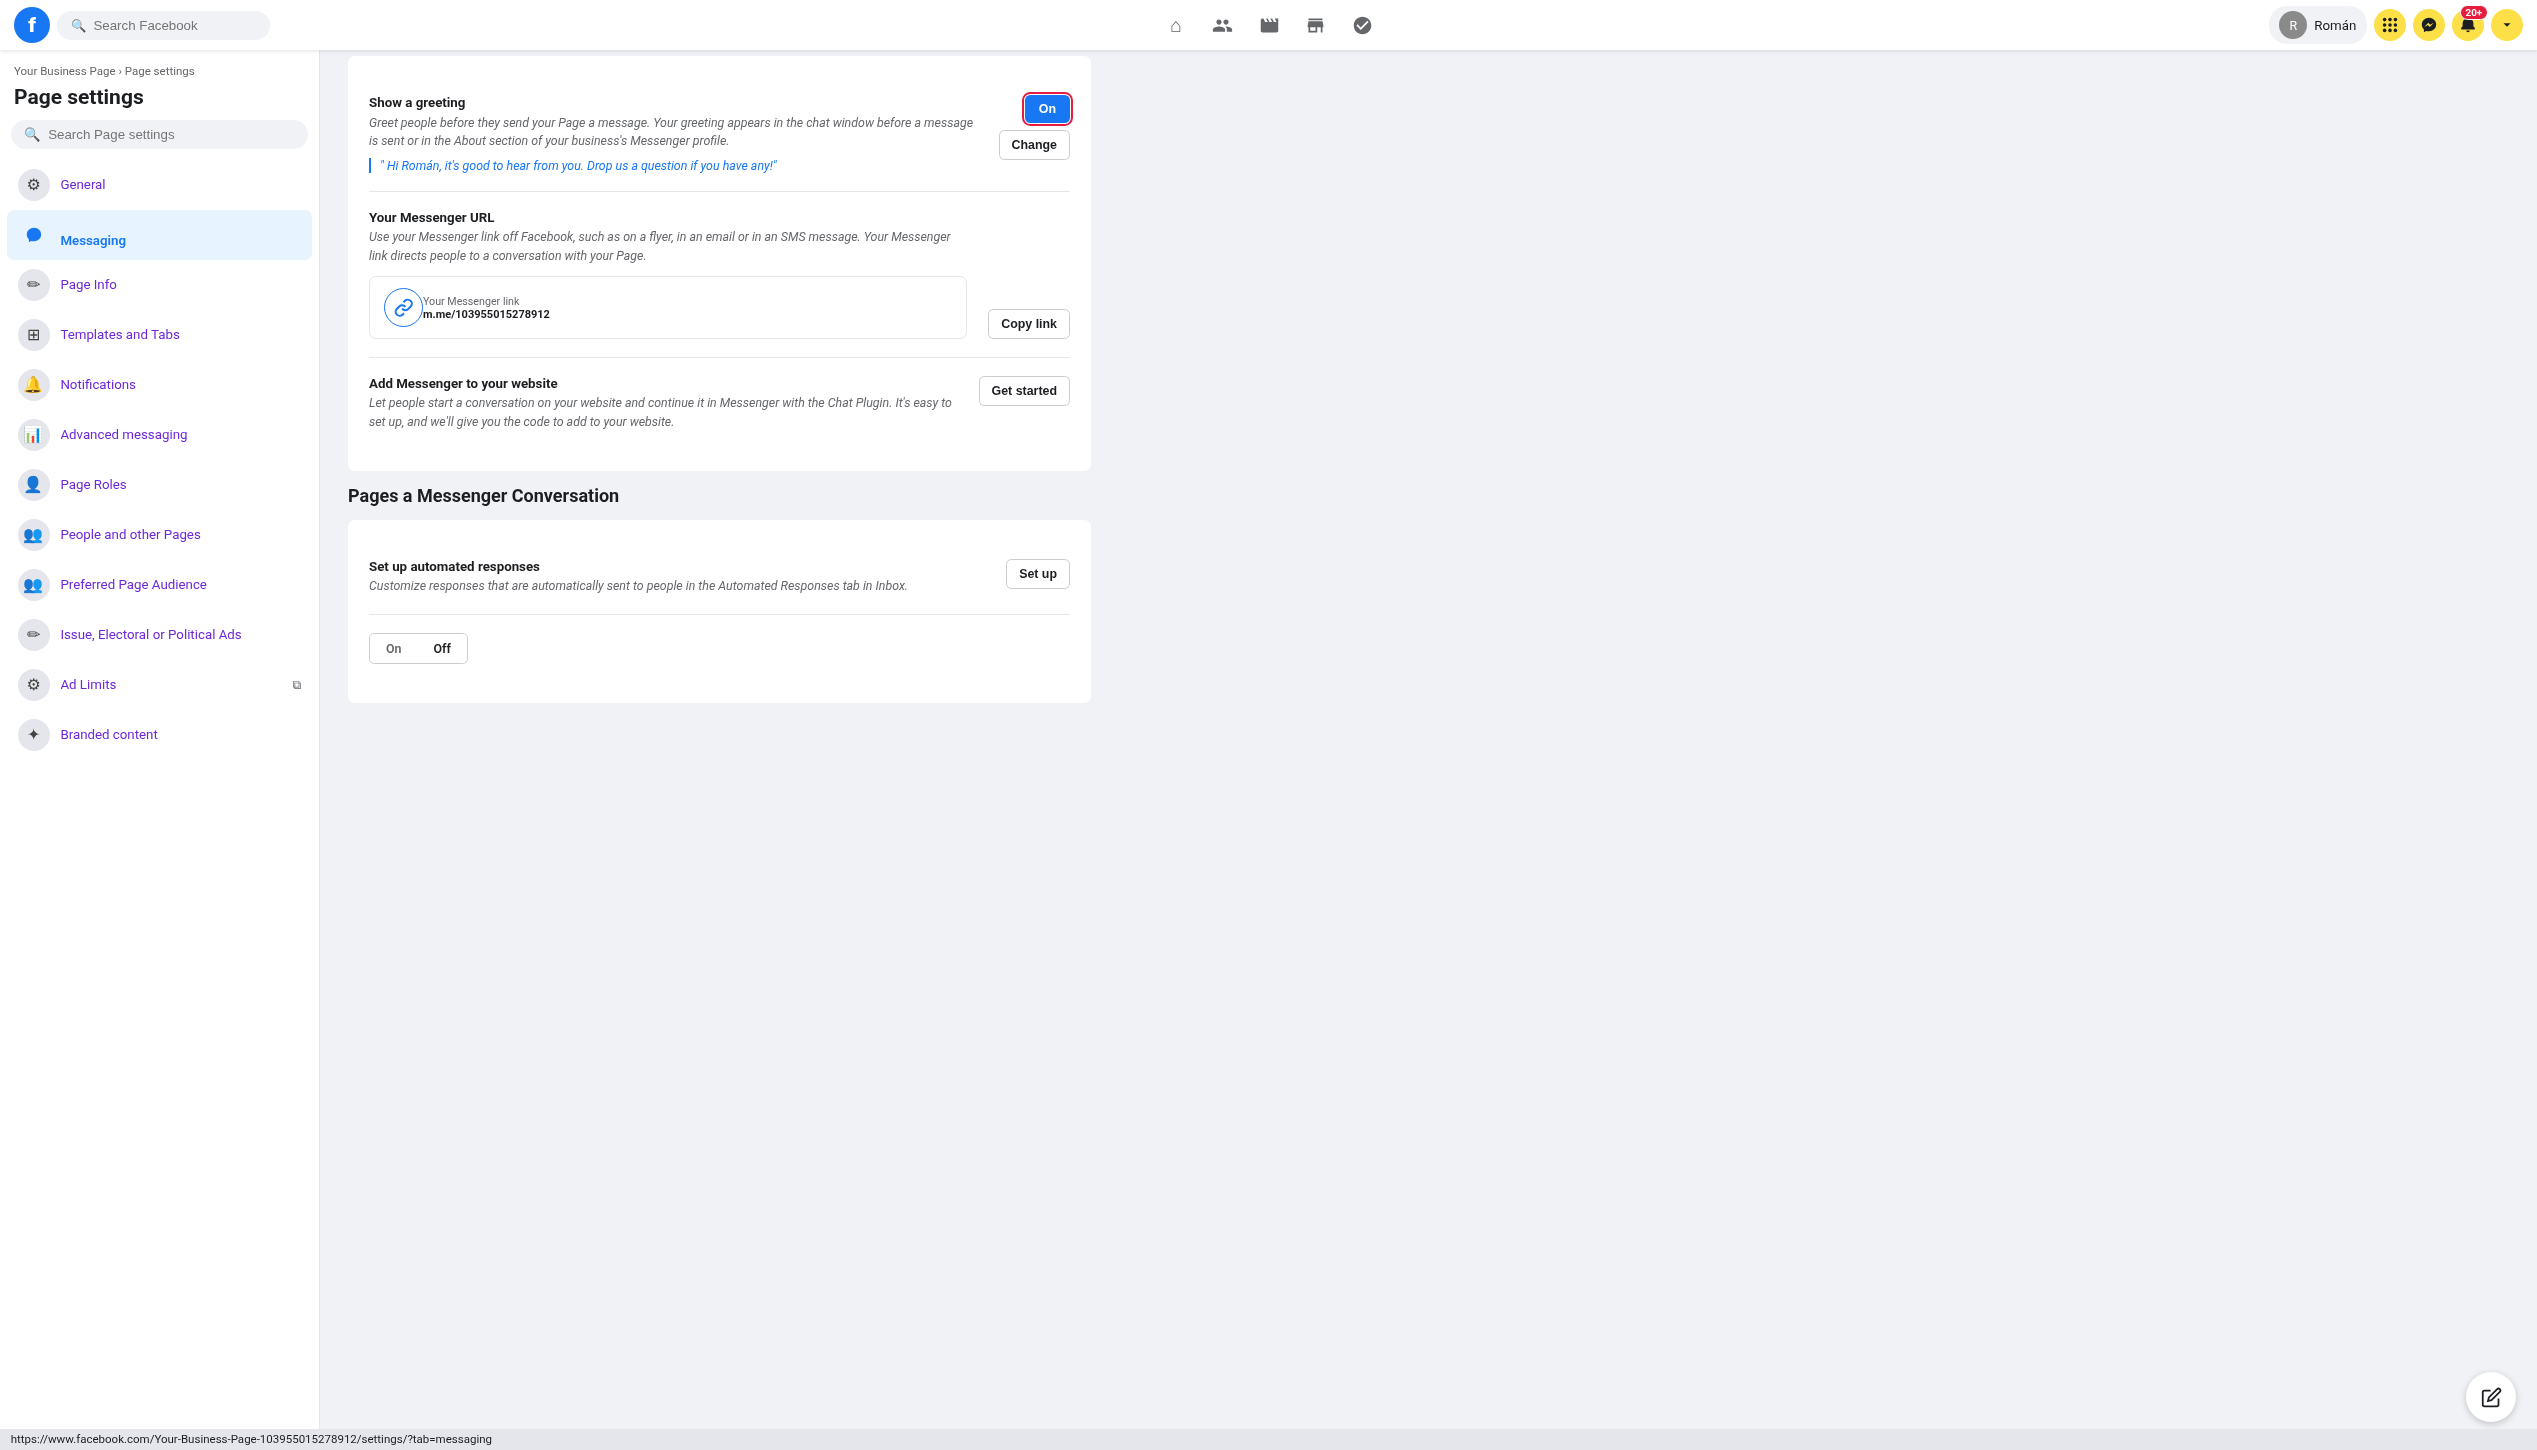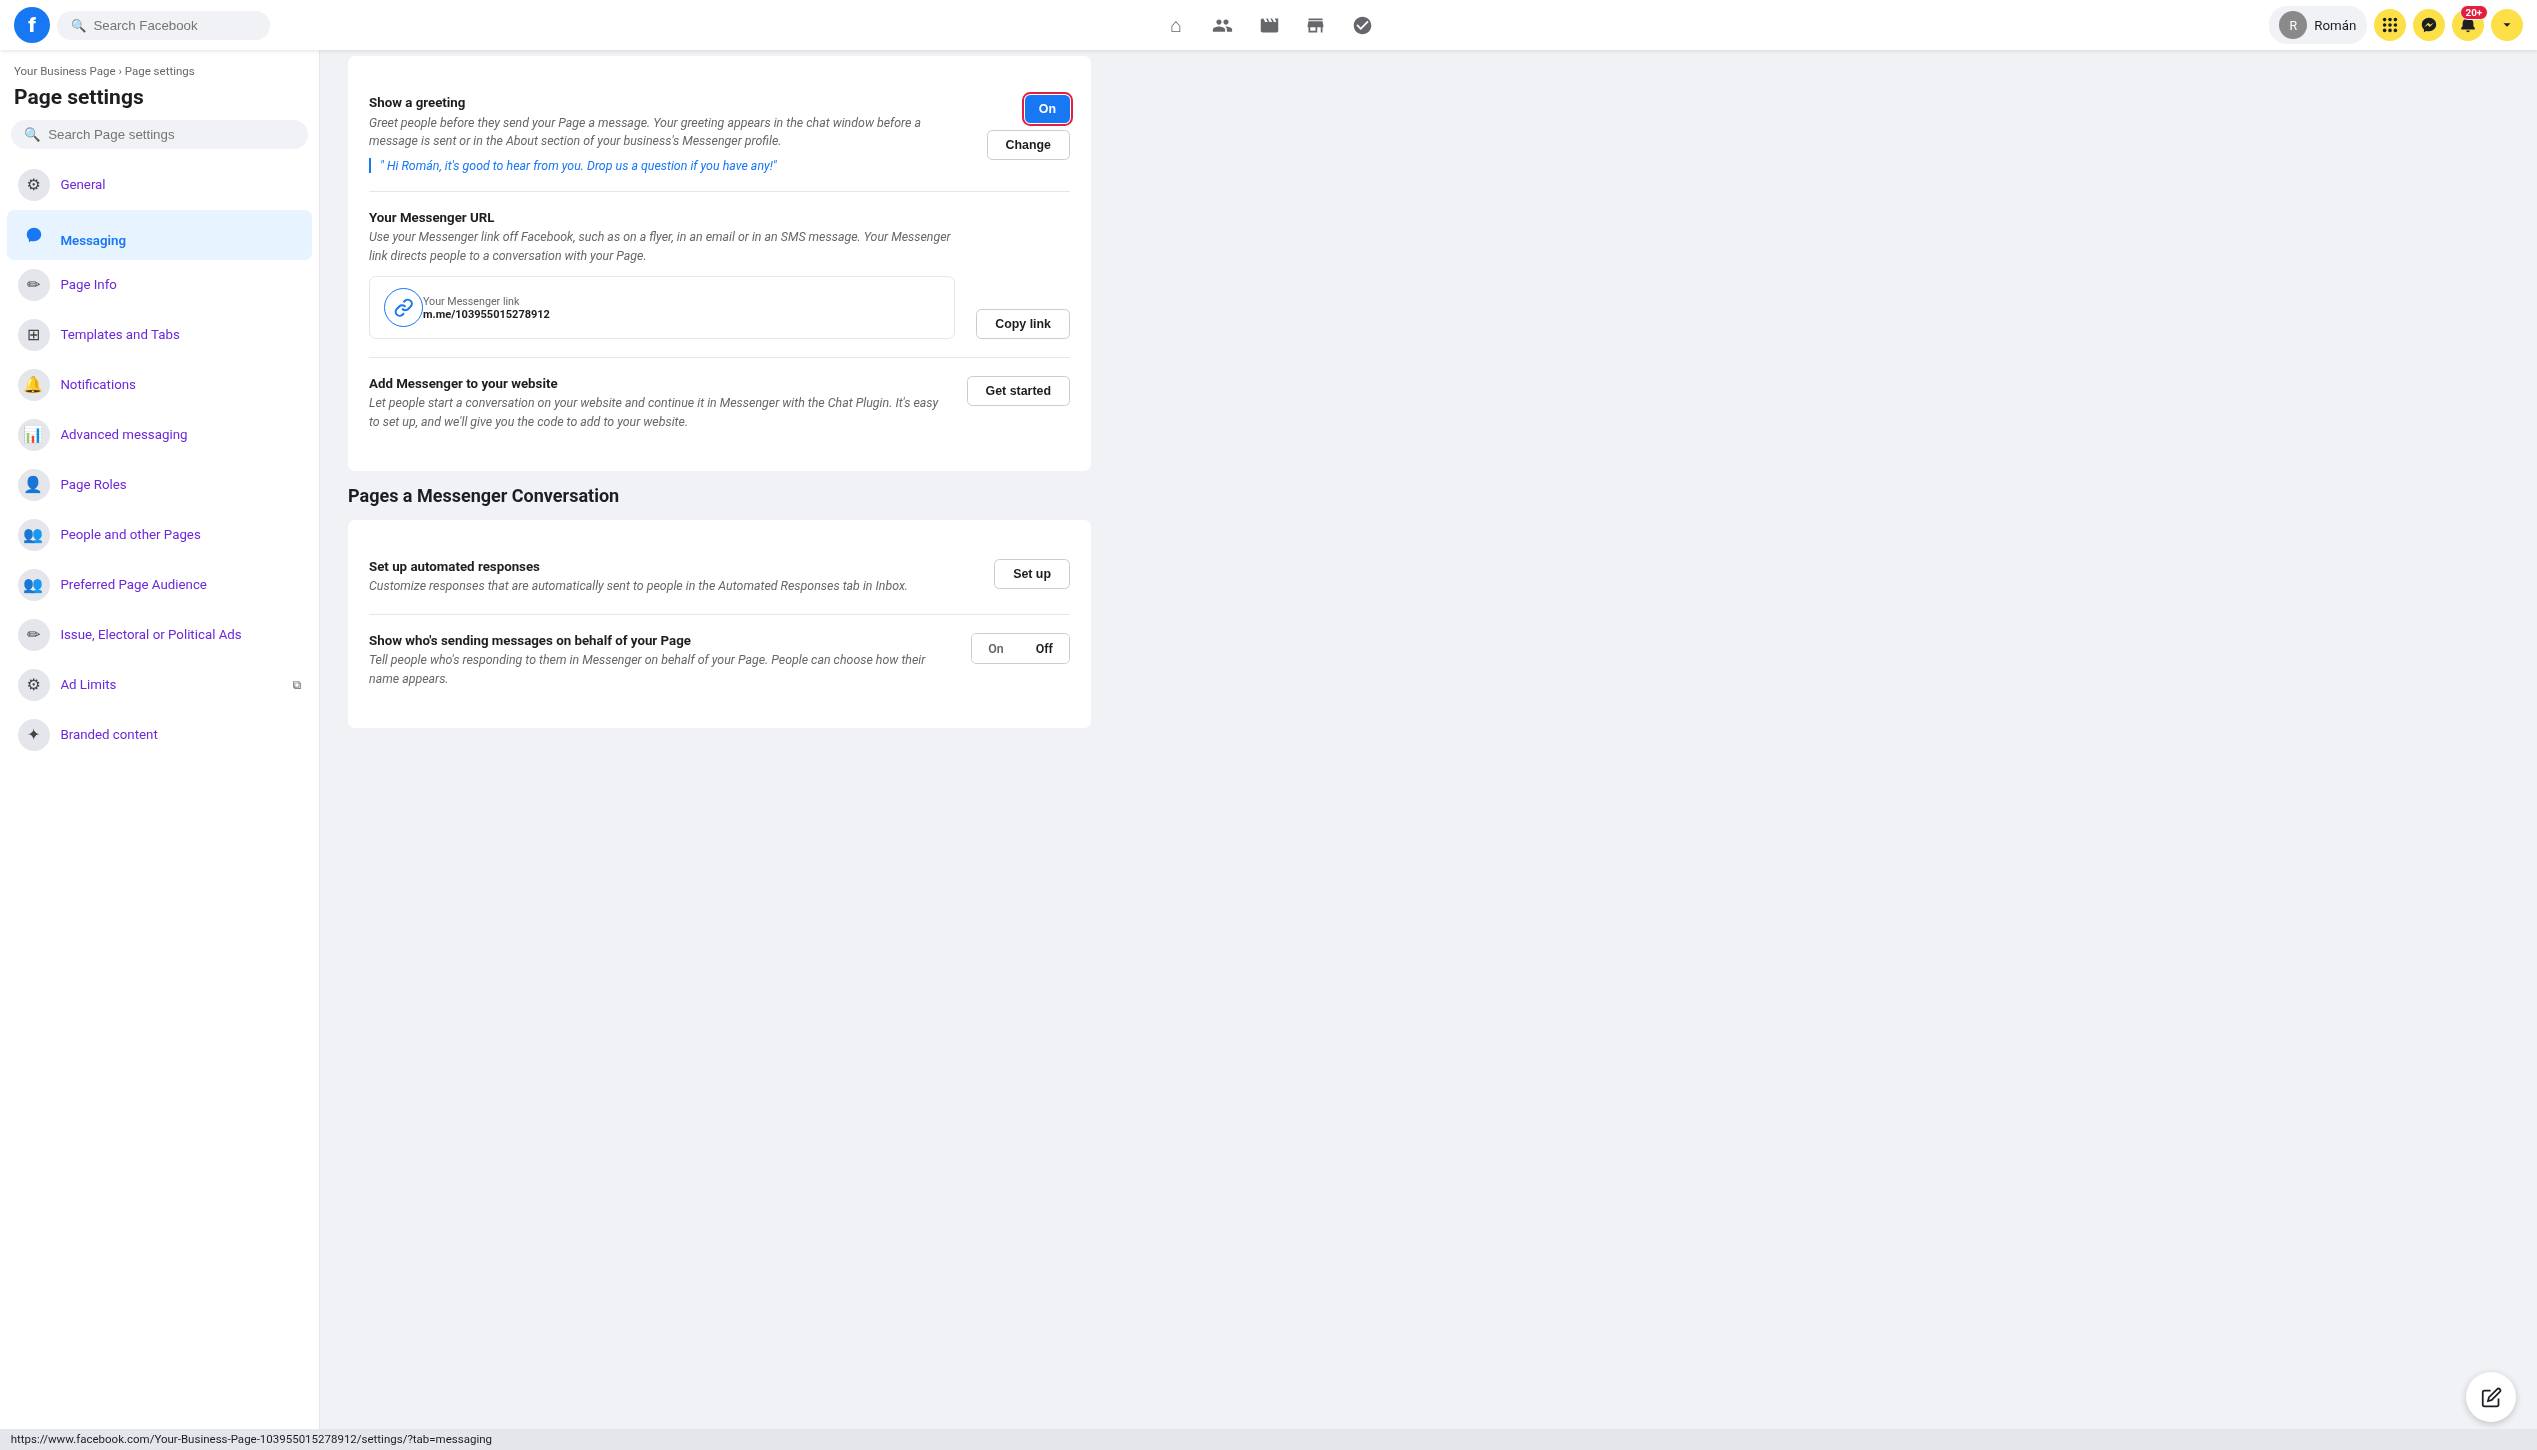--- a/index.html
+++ b/index.html
@@ -57,21 +57,21 @@
     .main-content { margin-left: 320px; flex: 1; padding: 21px 28px; max-width: 799px; }
     .section-title { font-size: 18px; font-weight: 700; margin-bottom: 14px; }
     .settings-card { background: #fff; border-radius: 7px; padding: 21px; margin-bottom: 14px; }
     .setting-row { display: flex; align-items: flex-start; padding: 18px 0; border-bottom: 0.9px solid #e4e6eb; }
     .setting-row:last-child { border-bottom: none; }
     .setting-info { flex: 1; padding-right: 21px; }
     .setting-name { font-size: 13.3px; font-weight: 700; margin-bottom: 3.6px; }
     .setting-desc { font-size: 12.4px; color: #65676b; line-height: 1.5; font-style: italic; }
     .setting-quote { font-size: 12.4px; color: #1877f2; margin-top: 7px; border-left: 2.7px solid #1877f2; padding-left: 9px; font-style: italic; }
     .setting-action { flex-shrink: 0; display: flex; flex-direction: column; align-items: flex-end; gap: 7px; }
-    .btn { border: 0.9px solid #ccc; background: #fff; border-radius: 5.3px; padding: 7px 18px; font-size: 12.4px; font-weight: 600; cursor: pointer; color: #1c1e21; }
+    .btn { border: 0.9px solid #ccc; background: #fff; border-radius: 5.3px; padding: 7px 12px; font-size: 12.4px; font-weight: 600; cursor: pointer; color: #1c1e21; }
     .btn-on {
       background: #1877f2; color: #fff; border: none; border-radius: 5.3px; padding: 7px 14px;
       font-size: 12.4px; font-weight: 700; cursor: pointer;
       outline: 2.7px solid #e41e3f; outline-offset: 1.8px;
     }
     .toggle-group { display: flex; border: 0.9px solid #ccc; border-radius: 5.3px; overflow: hidden; }
     .toggle-option { padding: 7px 16px; font-size: 12.4px; font-weight: 600; cursor: pointer; background: #fff; color: #65676b; }
     .toggle-option.active { background: #fff; color: #1c1e21; }
 
     .messenger-url-box { display: flex; align-items: center; margin-top: 10.7px; padding: 10.7px 14px; border: 0.9px solid #e4e6eb; border-radius: 7px; }
@@ -275,24 +275,20 @@
       <div class="setting-info">
         <div class="setting-name">Set up automated responses</div>
         <div class="setting-desc">Customize responses that are automatically sent to people in the Automated Responses tab in Inbox.</div>
       </div>
       <div class="setting-action">
         <button class="btn">Set up</button>
       </div>
     </div>
 
     <div class="setting-row">
-      <div class="setting-info">
-        <div class="setting-name">Show who's sending messages on behalf of your Page</div>
-        <div class="setting-desc">Tell people who's responding to them in Messenger on behalf of your Page. People can choose how their name appears.</div>
-      </div>
       <div class="setting-action">
         <div class="toggle-group">
           <div class="toggle-option">On</div>
           <div class="toggle-option active">Off</div>
         </div>
       </div>
     </div>
   </div>
 </main>
 

